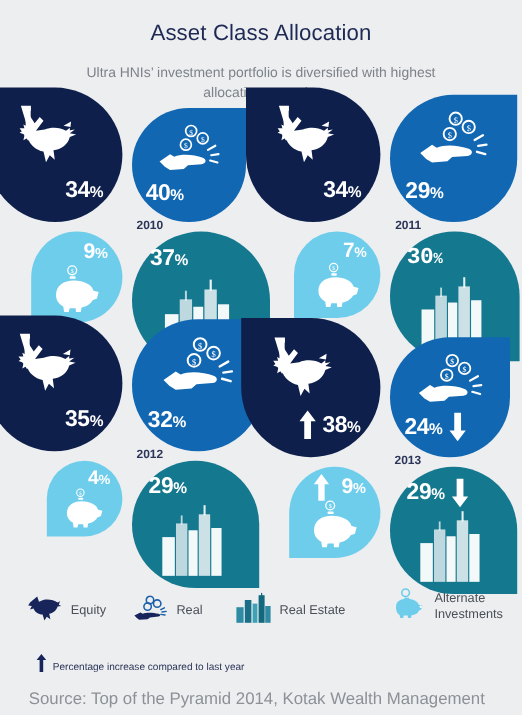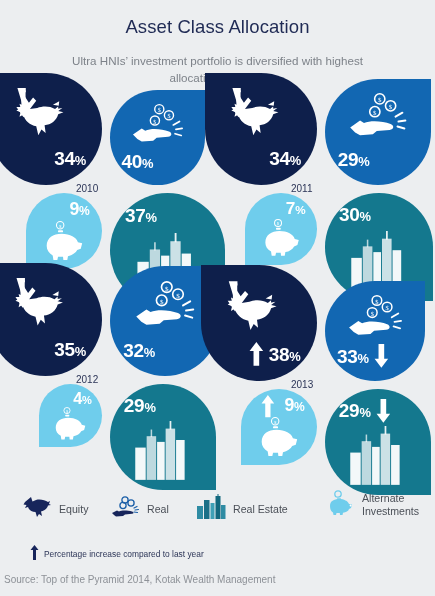--- a/index.html
+++ b/index.html
@@ -37,44 +37,44 @@
     color: #ffffff;
     font-weight: bold;
     line-height: 1;
     white-space: nowrap;
     letter-spacing: -0.3px;
   }
   .pct .sym { font-size: 0.68em; font-weight: bold; letter-spacing: 0; }
 
   .yearlabel {
     position: absolute;
-    font-size: 10px; color: #2c3557; font-weight: 400;
-    text-align: left;
+    font-size: 10px; color: #2c3557; font-weight: 700;
+    text-align: right;
     white-space: nowrap;
   }
 
   .arrowglyph { position: absolute; }
   .arrowglyph svg { display: block; }
 
   
   .legend { position: absolute; left: 0; top: 488px; width: 435px; height: 48px; }
   .legitem { position: absolute; display: flex; align-items: center; }
   .legitem .ltext {
     font-size: 10.6px; color: #4a4f57; margin-left: 7px; line-height: 13px;
   }
   .legicon { display: block; }
 
   .footnote { position: absolute; left: 0; top: 543px; width: 435px; height: 28px; }
   .fnitem { position: absolute; display: flex; align-items: center; }
   .fnitem .fntext {
     font-size: 8.4px; color: #2c3557; margin-left: 5px; line-height: 11px;
   }
   .source {
-    position: absolute; left: 4px; top: 574px;
-    font-size: 10px; color: #8d9197;
+    position: absolute; left: 24px; top: 574px;
+    font-size: 14px; color: #8d9197;
   }
 </style>
 </head>
 <body>
 
 <div class="page">
 
   <div class="title">Asset Class Allocation</div>
   <div class="subtitle">Ultra HNIs’ investment portfolio is diversified with highest allocation to equity</div>
 
@@ -181,21 +181,21 @@
     <circle cx="27" cy="6" r="5.2" fill="none" stroke="#fff" stroke-width="1.5"></circle>
     <text x="27" y="9.5" font-size="7" fill="#fff" text-anchor="middle" font-family="Liberation Serif, serif">$</text>
     <rect x="24" y="13" width="7" height="3" rx="1" fill="#fff"></rect>
     <path fill="#fff" d="M8,35 C8,24 17,18 29,18 C41,18 50,23 52,30 L58,31.5 L56,39 L51,41
           C49,45 44,48.5 38,49.5 L37,55 L31.5,55 L31,50.5 L24,50.5 L23,55 L17.5,55 L16.5,48.5
           C11,45.5 8,41 8,35 Z"></path>
   </svg>
           </div>
           <div class="pct" style="font-size: 17.2341px; right: 11.4562px; top: 7.1601px;"><span>7</span><span class="sym">%</span></div>
         </div>
-        <div class="petal" style="left: 325px; top: 193px; width: 107.561px; height: 107.561px;">
+        <div class="petal" style="left: 325px; top: 193px; width: 107.561px; height: 107.561px; font-family: Liberation Mono, monospace;">
           <div style="position: absolute; inset: 0px; background: rgb(20, 120, 142); border-radius: 53.7804px 53.7804px 0px;"></div>
           <div style="position: absolute; left: 23.6634px; bottom: 8.60486px;">
             <svg width="60.234028289767416" height="61.438708855562766" viewBox="0 0 62 64">
       <rect x="2" y="28" width="11" height="34" fill="#ffffff" opacity="0.95"></rect>
       <rect x="14" y="16" width="10" height="46" fill="#ffffff" opacity="0.72"></rect>
       <rect x="25" y="22" width="8" height="40" fill="#ffffff" opacity="0.95"></rect>
       <rect x="34" y="8" width="10" height="54" fill="#ffffff" opacity="0.78"></rect>
       <rect x="45" y="20" width="9" height="42" fill="#ffffff" opacity="0.95"></rect>
       <rect x="38.2" y="0" width="1.8" height="9" fill="#ffffff" opacity="0.9"></rect>
       <rect x="18.2" y="9" width="1.6" height="8" fill="#ffffff" opacity="0.7"></rect>
@@ -296,21 +296,21 @@
       <text x="32" y="10.5" font-size="7" fill="#fff" text-anchor="middle" font-family="Liberation Serif, serif">$</text>
       <circle cx="43" cy="14" r="5.2" fill="none" stroke="#fff" stroke-width="1.6"></circle>
       <text x="43" y="17.5" font-size="7" fill="#fff" text-anchor="middle" font-family="Liberation Serif, serif">$</text>
       <circle cx="27" cy="20" r="5.2" fill="none" stroke="#fff" stroke-width="1.6"></circle>
       <text x="27" y="23.5" font-size="7" fill="#fff" text-anchor="middle" font-family="Liberation Serif, serif">$</text>
       <path fill="#fff" d="M2,36 L12,29 L16,31.5 C23,28.5 35,29.5 43,32.5 C47,34 46.5,38 42,38.5
             L29,39.5 L25,43 L12,44 L7,41 Z"></path>
       <path stroke="#fff" stroke-width="2" stroke-linecap="round" fill="none" d="M48,25 L55,21 M51,30 L58,29 M50,35 L57,37"></path>
     </svg>
           </div>
-          <div class="pct" style="font-size: 19px; left: 12.026px; bottom: 15.0326px;"><span>33</span><span class="sym">%</span></div>
+          <div class="pct" style="font-size: 19px; left: 12.026px; bottom: 15.0326px;"><span>24</span><span class="sym">%</span></div>
           <div class="arrowglyph" style="left: 49.076px; bottom: 13.0282px;">
             <svg width="14.725" height="23.75" viewBox="0 0 13 21">
     <path fill="#fff" d="M6.5,21 L12.5,13 L9,13 L9,0 L4,0 L4,13 L0.5,13 Z"></path>
             </svg>
           </div>
         </div>
         <div class="petal" style="left: 240.9px; top: 389px; width: 76.1px; height: 76.1px;">
           <div style="position: absolute; inset: 0px; background: rgb(111, 205, 236); border-radius: 38.05px 38.05px 38.05px 0px;"></div>
           <div style="position: absolute; left: 15.22px; bottom: 7.61px;">
             <svg width="42.616" height="40.4852" viewBox="0 0 60 57">

